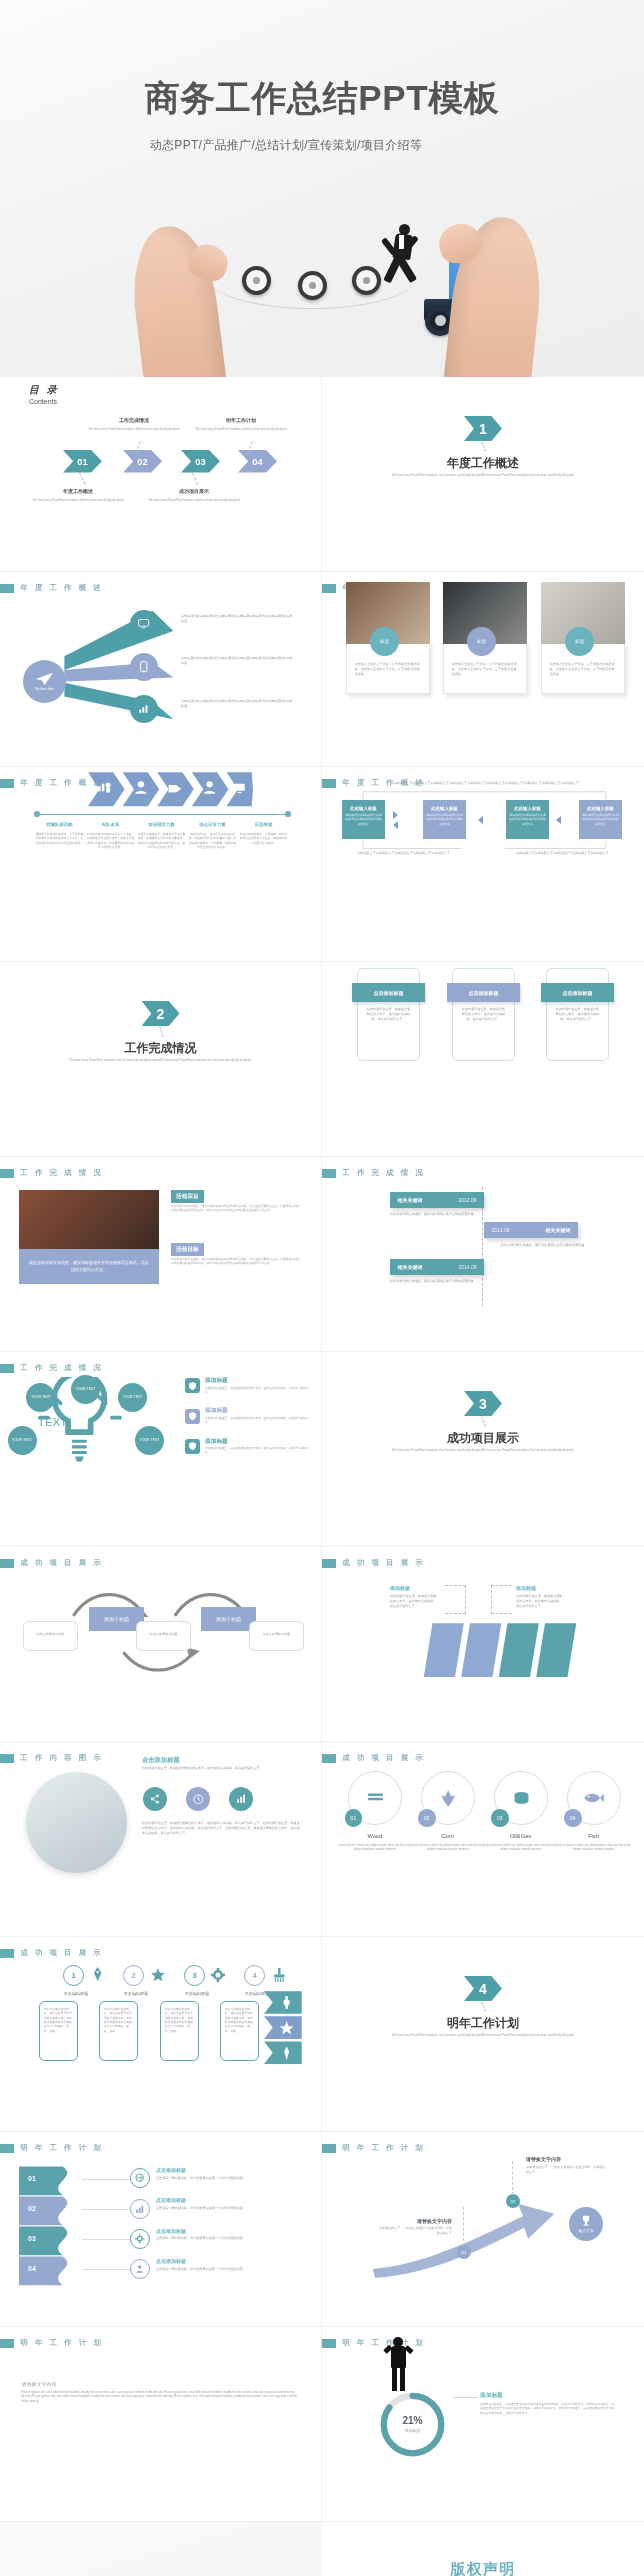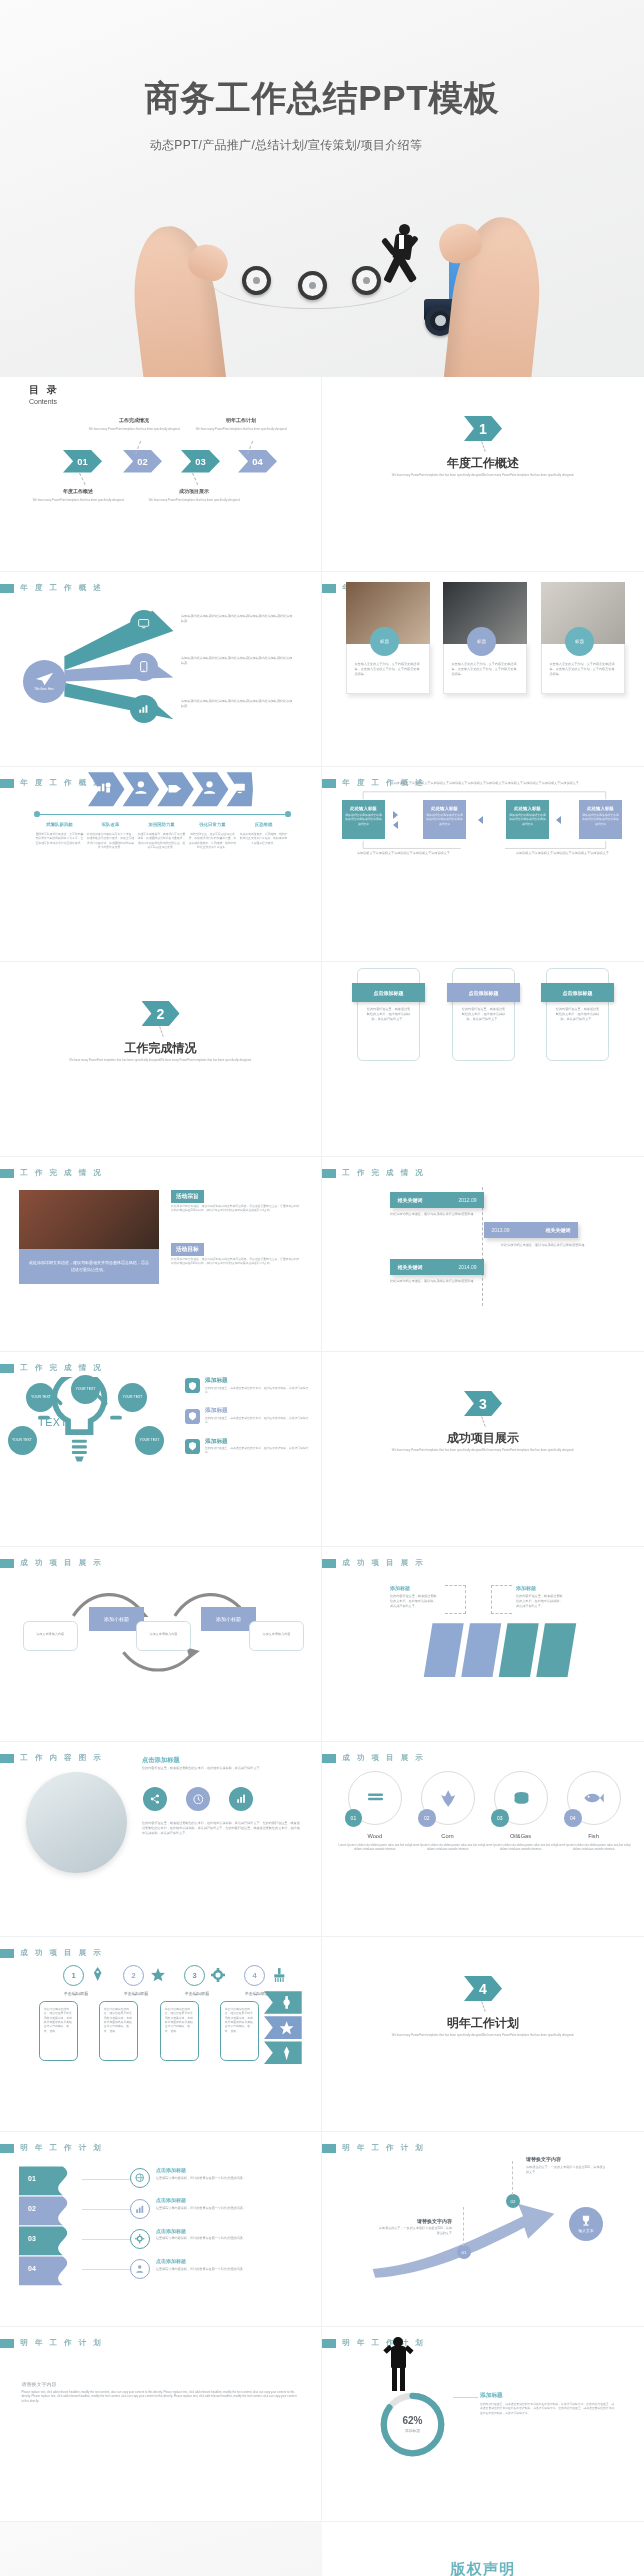--- a/index.html
+++ b/index.html
@@ -81,21 +81,21 @@
   .chev.teal { background:#4f9fa8; }
   .chev.blue { background:#95a8cf; }
   .chev-shape { clip-path: polygon(0 0, 72% 0, 100% 50%, 72% 100%, 0 100%, 26% 50%); }
 
   .tiny { font-size:2.8px; color:#9aa1a6; line-height:1.55; }
   .tiny2 { font-size:3.1px; color:#8e959a; line-height:1.6; }
   .ph { background:linear-gradient(135deg,#d7d3cc,#b9b3a9); }
 
   
   .toc-title { position:absolute; left:29px; top:6.3px; }
-  .toc-title .cn { font-size:10px; font-weight:bold; color:#3f3f3f; letter-spacing:2.5px; }
+  .toc-title .cn { font-size:10px; font-weight:bold; color:#3f3f3f; letter-spacing:2.5px;font-style:italic; }
   .toc-title .en { font-size:7px; color:#555; margin-top:0.6px; }
   .toc-num { width:39px; height:22.6px; display:flex; align-items:center; justify-content:center;
              font-size:9.4px; color:#fff; font-weight:bold; }
   .toc-lbl { position:absolute; width:94px; text-align:center; font-size:5px; font-weight:bold; color:#555; }
   .toc-desc { position:absolute; width:101px; text-align:center; }
   .leader { position:absolute; border-left:0.6px dashed #b9b9b9; }
 
   
   .div-num { position:absolute; left:50%; margin-left:-19px; top:39px; width:38px; height:25px;
              display:flex; align-items:center; justify-content:center; color:#fff; font-size:14px; font-weight:bold; }
@@ -853,21 +853,21 @@
           <div style="position:absolute;left:0;top:10px;width:7.5px;height:5px;background:#111;transform:rotate(-42deg);"></div>
           <div style="position:absolute;left:21.4px;top:10px;width:7.5px;height:5px;background:#111;transform:rotate(42deg);"></div>
           <div style="position:absolute;left:8.2px;top:30px;width:5px;height:24px;background:#111;"></div>
           <div style="position:absolute;left:15.7px;top:30px;width:5px;height:24px;background:#111;"></div>
         </div>
 
         <svg width="75" height="75" style="position:absolute;left:53px;top:60px;" viewBox="0 0 120 120">
           <circle cx="60" cy="60" r="46" fill="none" stroke="#e2e2e2" stroke-width="10"></circle>
           <circle cx="60" cy="60" r="46" fill="none" stroke="#5ba3ab" stroke-width="10" stroke-dasharray="245.7 289" stroke-linecap="round" transform="rotate(-90 60 60)"></circle>
         </svg>
-        <div style="position:absolute;left:53px;top:88px;width:75px;text-align:center;font-size:10px;font-weight:bold;color:#5a6168;">62%</div>
+        <div style="position:absolute;left:53px;top:88px;width:75px;text-align:center;font-size:10px;font-weight:bold;color:#5a6168;">21%</div>
         <div style="position:absolute;left:53px;top:101px;width:75px;text-align:center;font-size:3.8px;color:#9aa1a6;">添加标题</div>
         <div style="position:absolute;left:131px;top:70px;width:25px;border-top:0.6px solid #d4d4d4;"></div>
         <div style="position:absolute;left:158px;top:65px;font-size:5.7px;font-weight:bold;color:#6ab4c0;">添加标题</div>
         <div class="tiny" style="position:absolute;left:158px;top:75px;width:135px;">您的内容打在这里，或者通过复制您的文本后在此框中选择粘贴，并选择只保留文字。您的内容打在这里，或者通过复制您的文本后在此框中选择粘贴，并选择只保留文字。您的内容打在这里，或者通过复制您的文本后在此框中选择粘贴，并选择只保留文字。</div>
       </div>
     </div>
   </div>
 
   <div class="footer-band">
 

